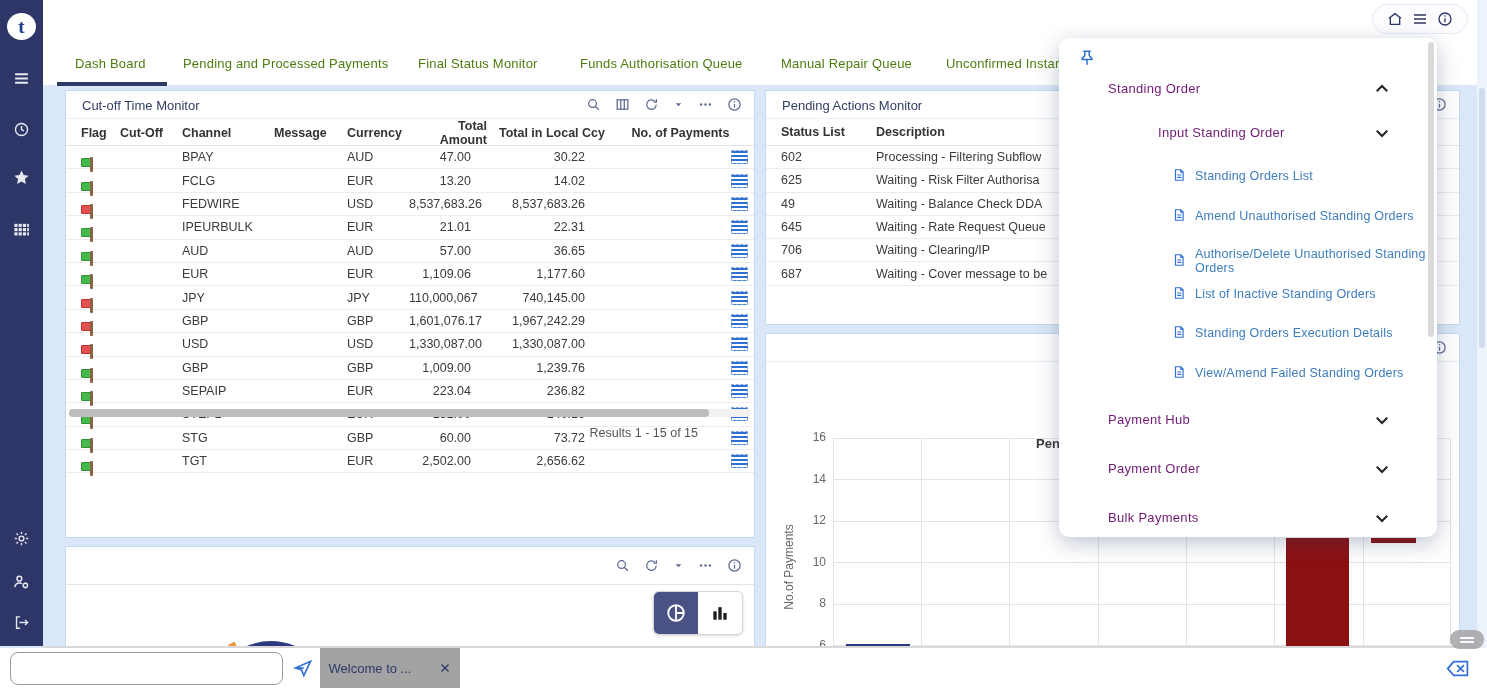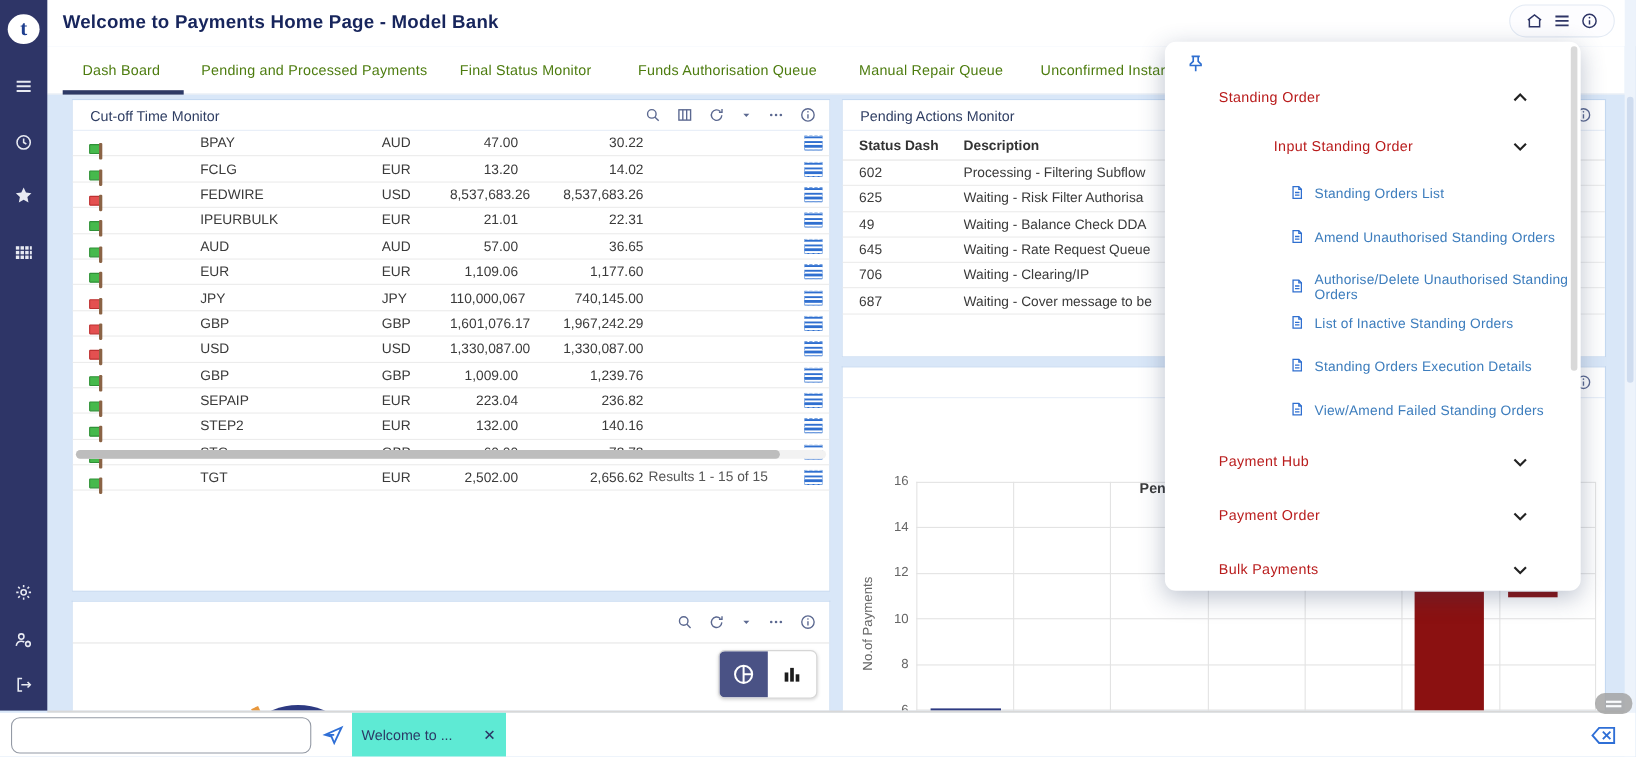--- a/index.html
+++ b/index.html
@@ -78,61 +78,60 @@
   .gl-v { position:absolute; top:104px; width:1px; height:209px; background:#e3e3e3; }
   .ytick { position:absolute; width:28px; text-align:right; font-size:12px; color:#666; }
   .ylabel { position:absolute; left:-32px; top:196px; width:110px; transform:rotate(-90deg); transform-origin:center;
             font-size:12px; color:#666; text-align:center; }
   .chart-title { position:absolute; left:270px; top:72px; font-size:13px; font-weight:bold; color:#3a3a3a; white-space:nowrap; }
   .bar { position:absolute; }
 
   
   .menu { left:1059px; top:38px; width:378px; height:499px; background:#fff; border-radius:10px;
           box-shadow:0 6px 22px rgba(40,60,100,.30); z-index:40; }
-  .menu-section { position:absolute; font-size:13px; color:#b91c1c; letter-spacing:.3px; }
+  .menu-section { position:absolute; font-size:13px; color:#701a75; letter-spacing:.3px; }
   .menu-chev { position:absolute; left:314px; width:18px; height:18px; color:#222; }
   .menu-link { position:absolute; left:113px; display:flex; gap:9px; align-items:center;
                font-size:12.5px; color:#3d7dbd; letter-spacing:.2px; }
   .menu-scroll { position:absolute; right:3px; top:4px; width:6px; height:295px; background:#d9d9d9; border-radius:3px; }
 
   
   .toggle-box { position:absolute; right:11px; top:44px; width:90px; height:44px; background:#fff;
                 border:1px solid #d6d6d6; border-radius:6px; box-shadow:0 1px 3px rgba(0,0,0,.15);
                 display:flex; overflow:hidden; }
   .tg-btn { width:45px; height:100%; display:flex; align-items:center; justify-content:center; }
   .tg-btn.active { background:#4a5285; color:#fff; }
   .tg-btn.idle { color:#1c1c1c; }
 
   
   .divider { left:43px; top:646px; width:1434px; height:2px; background:#d8d8d8; }
   .bottombar { left:0; top:648px; width:1487px; height:40px; background:#fff; z-index:35; }
   .chat-input { position:absolute; left:10px; top:4px; width:273px; height:33px; border:1px solid #949aa5;
                 border-radius:8px; background:#fff; font-size:13px; padding:0 10px; outline:none; }
   .send { position:absolute; left:293px; top:10px; width:20px; height:20px; color:#2f6fd6; }
-  .chat-tab { position:absolute; left:320px; top:0; width:140px; height:40px; background:#5eead4;
+  .chat-tab { position:absolute; left:320px; top:0; width:140px; height:40px; background:#a3a3a3;
               display:flex; align-items:center; justify-content:center; gap:28px; color:#2b3a66; font-size:13px; }
   .clear-ic { position:absolute; right:17px; top:12px; width:24px; height:17px; color:#2f6fd6; }
   .grip { left:1450px; top:630px; width:34px; height:19px; background:#a5a5a5; opacity:.85; border-radius:9px;
           z-index:36; display:flex; align-items:center; justify-content:center; }
   .grip div { width:14px; height:2px; background:#fff; box-shadow:0 4px 0 #fff; margin-top:-4px; }
 
   
   .vscroll { left:1477px; top:0; width:10px; height:688px; background:#edf3fb; }
   .vscroll .vthumb { position:absolute; left:2px; top:88px; width:6px; height:260px; background:#cfdcef; border-radius:3px; }
 
   .doc-ic { width:14px; height:16px; color:#2f6fd0; flex:0 0 auto; }
   .pin-ic { position:absolute; left:19px; top:11px; width:18px; height:20px; color:#2f6fd0; }
 </style>
 </head>
 <body>
 
 <div id="screen">
 
   <div class="abs top-strip"></div>
-  <div class="abs page-title">Welcome to Payments Home Page - Model Bank</div>
   <div class="abs top-pill">
     <span>
         <svg width="16" height="16" viewBox="0 0 24 24" fill="none" stroke="currentColor" stroke-width="2">
           <path d="M3 11l9-7 9 7"></path>
           <path d="M5 10v10h14V10"></path>
         </svg>
       </span>
     <span>
         <svg width="16" height="16" viewBox="0 0 24 24" fill="none" stroke="currentColor" stroke-width="2.4">
           <path d="M3 6h18M3 12h18M3 18h18"></path>
@@ -252,20 +251,30 @@
           </span>
         <span class="ic">
             <svg viewBox="0 0 24 24" fill="none" stroke="currentColor" stroke-width="2">
               <circle cx="12" cy="12" r="9"></circle>
               <path d="M12 11v6"></path>
               <circle cx="12" cy="7.5" r="1.2" fill="currentColor" stroke="none"></circle>
             </svg>
           </span>
       </div>
     </div>
+    <div class="co-grid co-header">
+      <div>Flag</div>
+        <div>Cut-Off</div>
+      <div>Channel</div>
+        <div>Message</div>
+      <div>Currency</div>
+        <div class="col-num">Total Amount</div>
+      <div class="col-num">Total in Local Ccy</div>
+        <div class="col-pay-h">No. of Payments</div>
+    </div>
     <div id="cutoff-rows">
         <div class="co-grid co-row">
           <div><span class="flag green"><span class="cloth"></span><span class="pole"></span></span></div>
           <div></div>
           <div>BPAY</div>
           <div></div>
           <div style="padding-left:8px">AUD</div>
           <div class="col-num amt">47.00</div>
           <div class="col-num loc">30.22</div>
           <div class="col-pay">
@@ -442,21 +451,21 @@
         <span class="ic">
             <svg viewBox="0 0 24 24" fill="none" stroke="currentColor" stroke-width="2">
               <circle cx="12" cy="12" r="9"></circle>
               <path d="M12 11v6"></path>
               <circle cx="12" cy="7.5" r="1.2" fill="currentColor" stroke="none"></circle>
             </svg>
           </span>
       </div>
     </div>
     <div class="pa-grid pa-header">
-      <div>Status Dash</div>
+      <div>Status List</div>
         <div>Description</div>
         <div></div>
     </div>
     <div id="pending-rows">
         <div class="pa-grid pa-row">
           <div>602</div>
           <div class="pa-desc">Processing - Filtering Subflow</div>
           <div><span class="list-ic"></span></div>
         </div>
         <div class="pa-grid pa-row">

